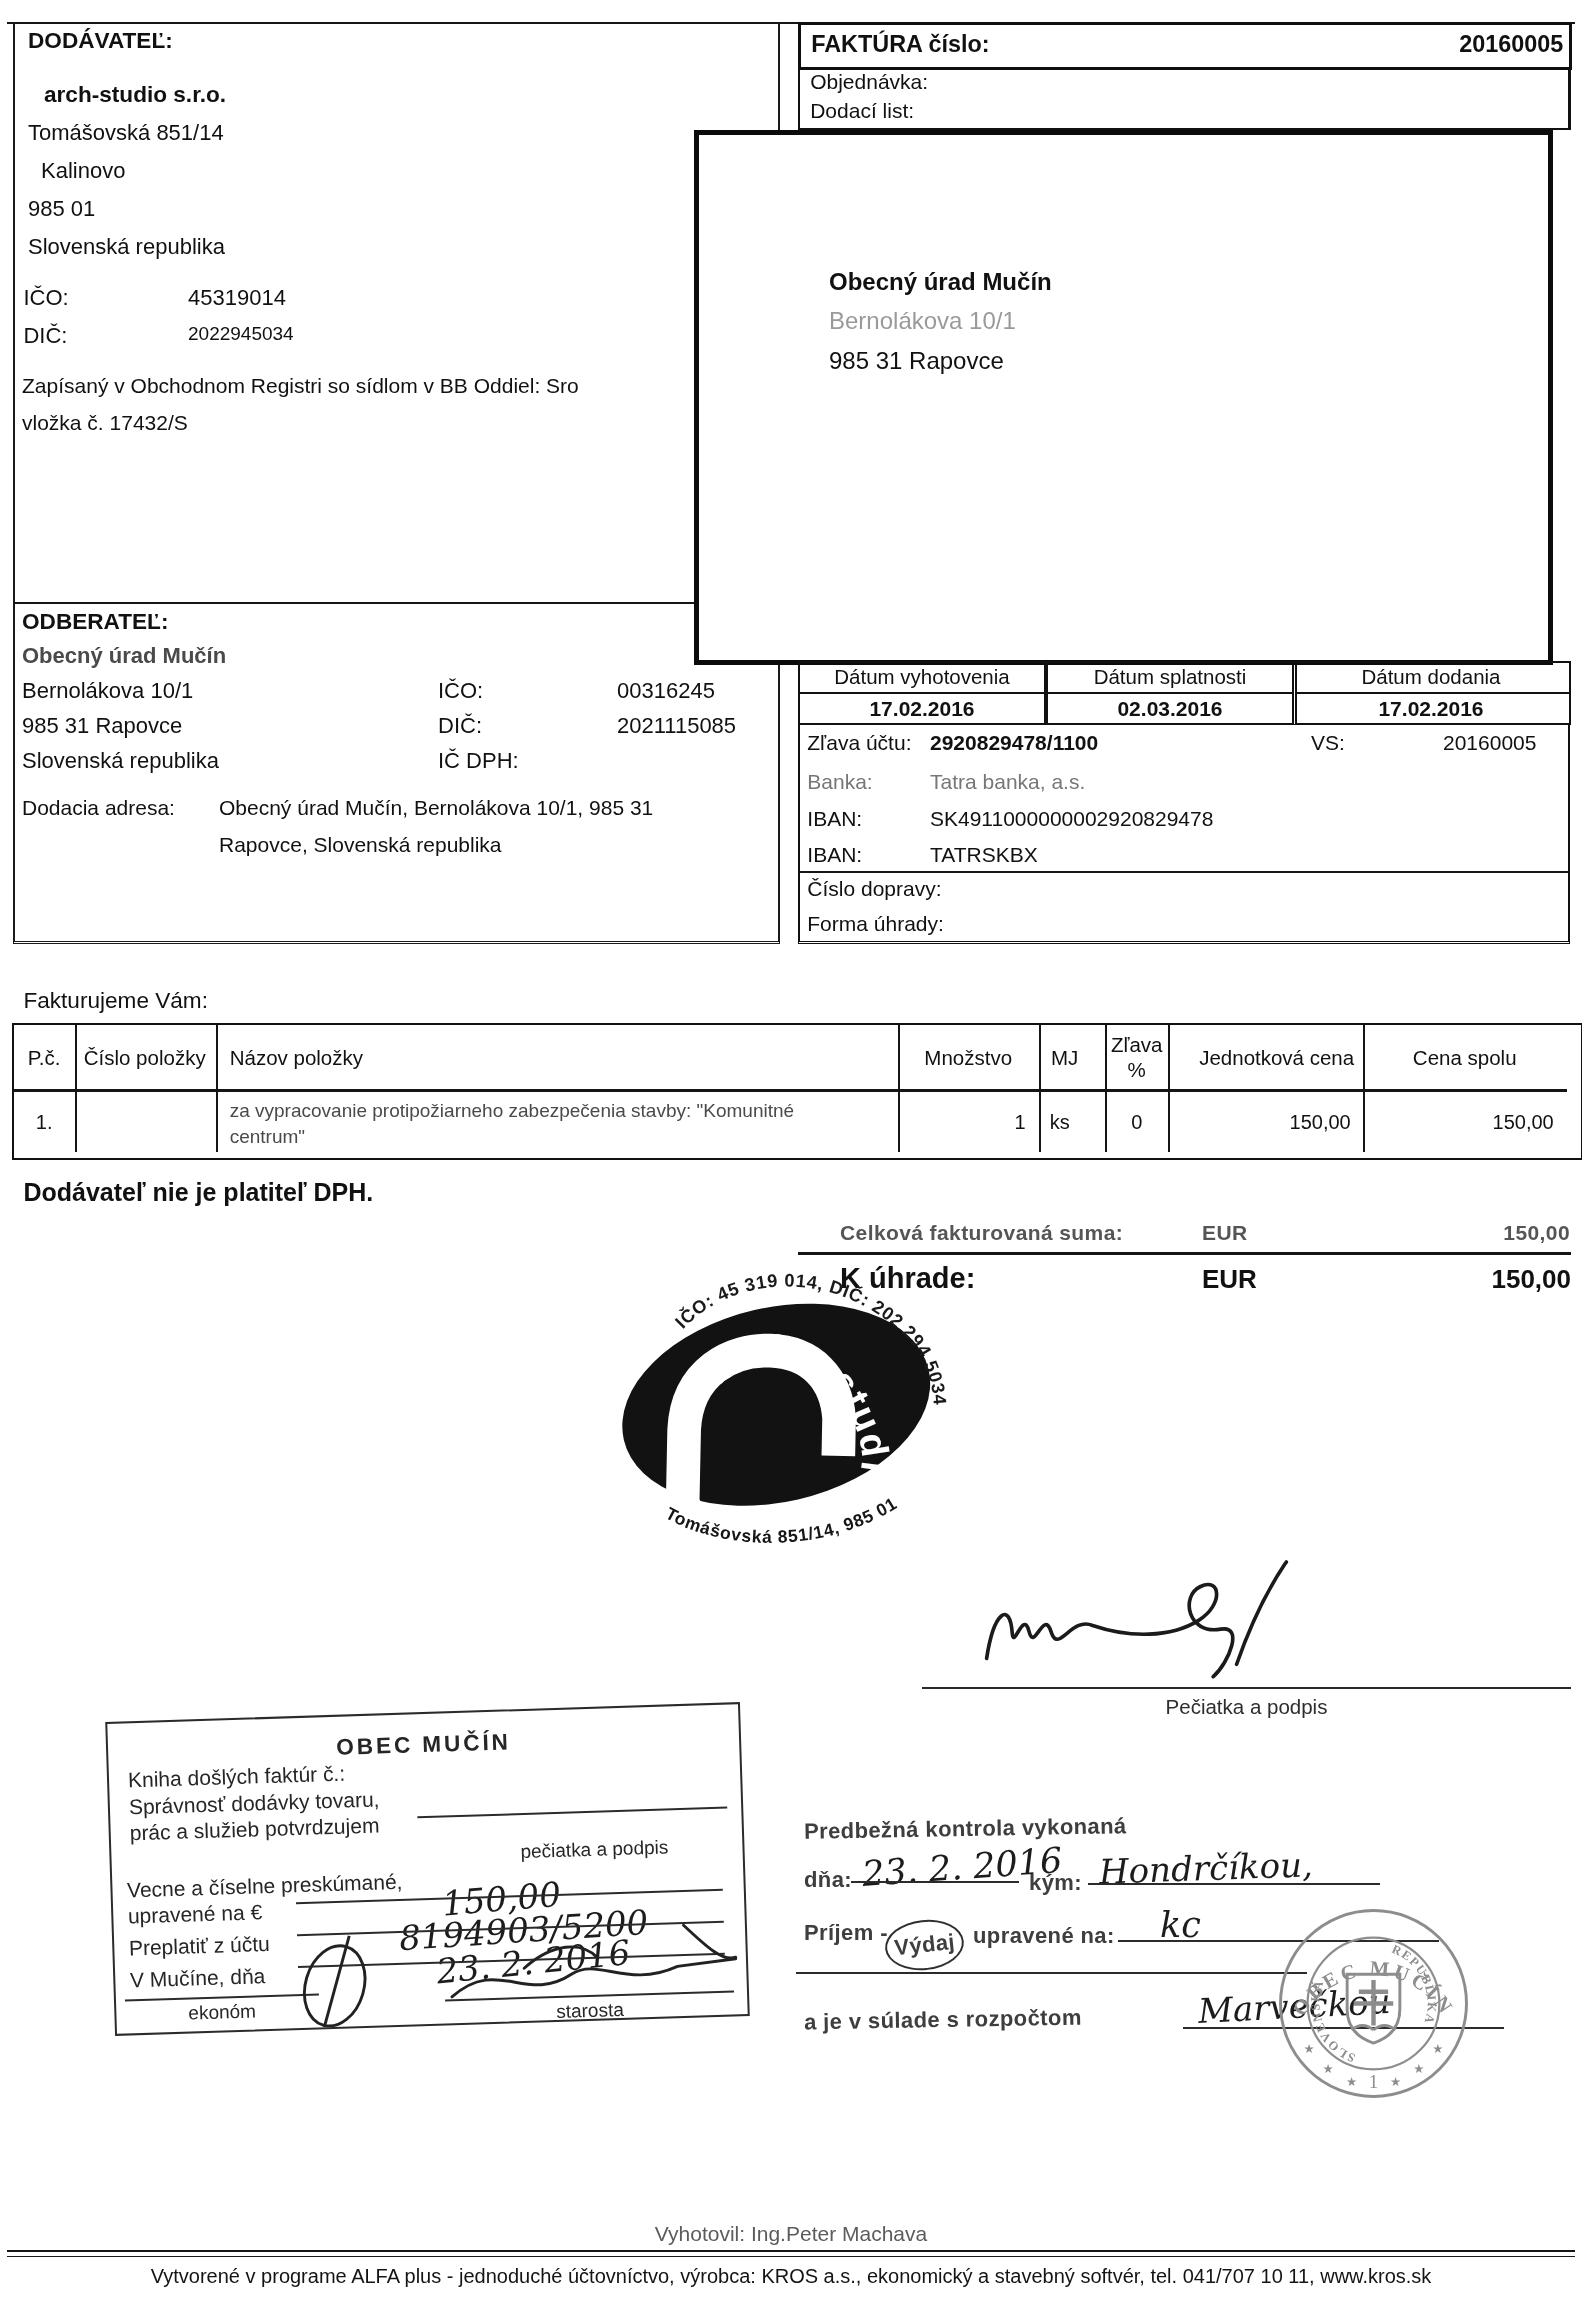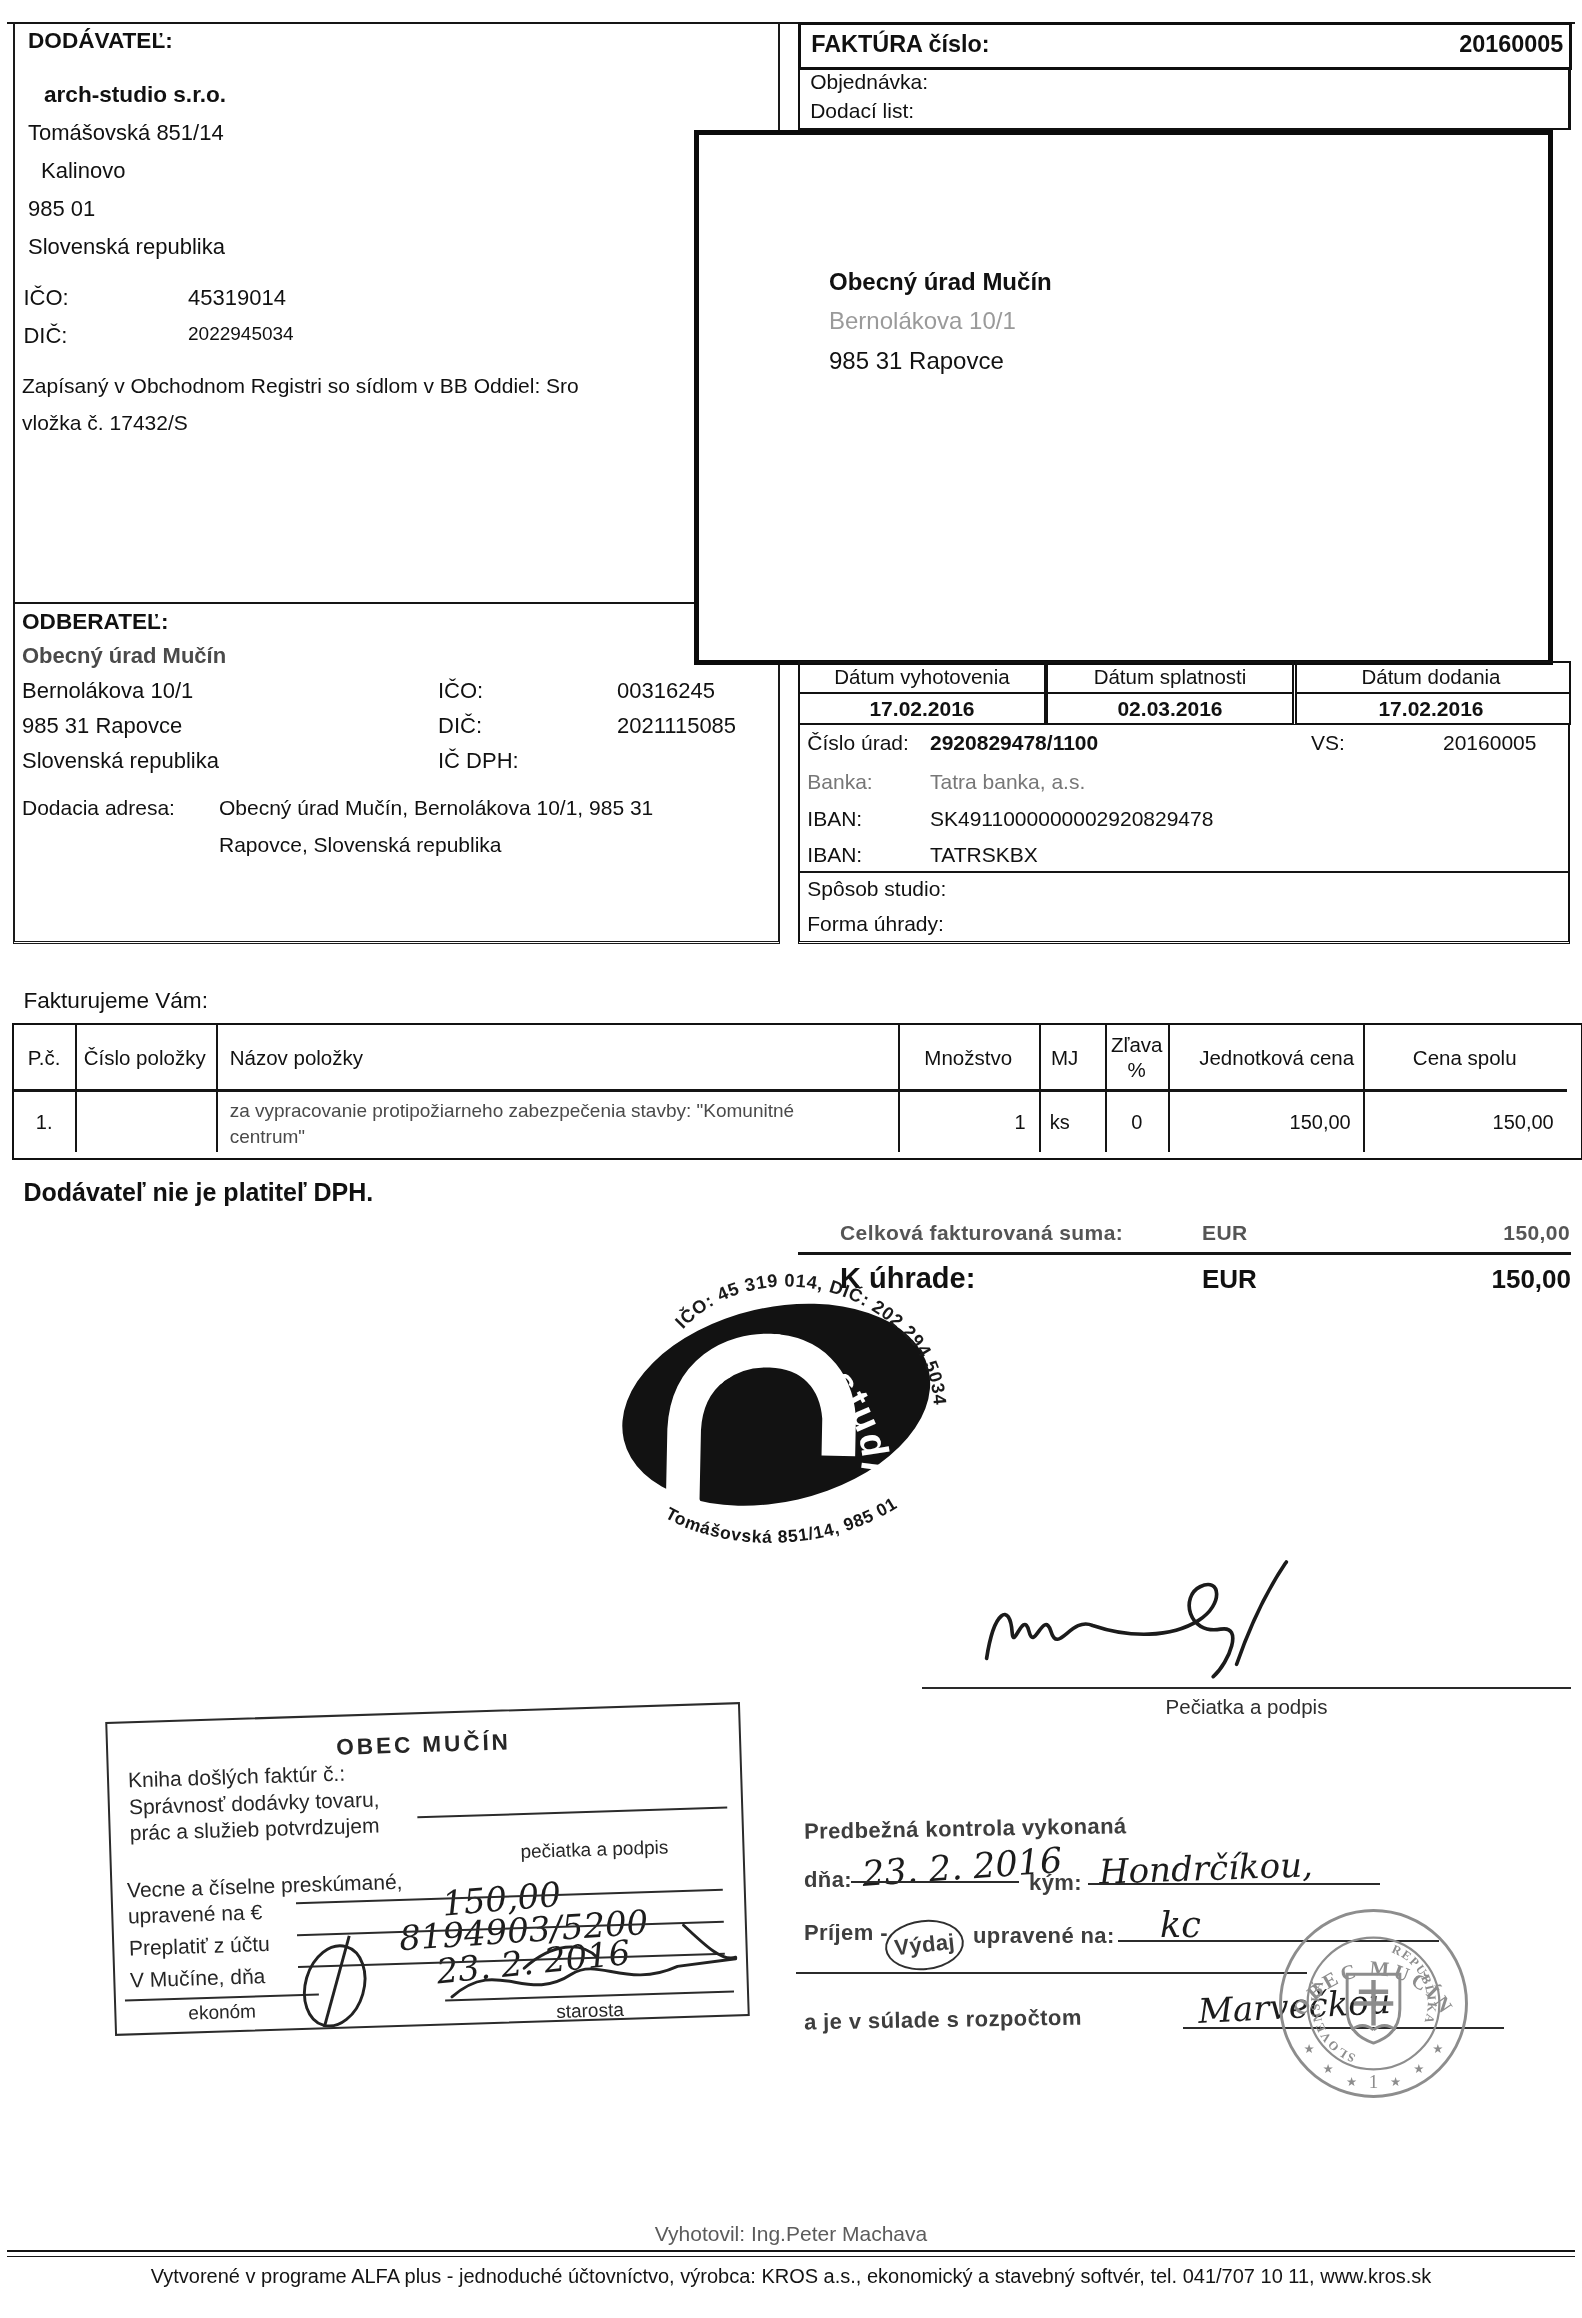--- a/index.html
+++ b/index.html
@@ -78,32 +78,32 @@
     <div class="abs ctr" style="left:497px;top:4.4px;width:272px;font-size:20.5px;">Dátum dodania</div>
     <div class="abs" style="left:0;top:31px;width:244px;height:29px;border:2.2px solid #111;"></div>
     <div class="abs" style="left:248px;top:31px;width:244px;height:29px;border:2.2px solid #111;"></div>
     <div class="abs" style="left:497px;top:31px;width:272px;height:29px;border:2.2px solid #111;"></div>
     <div class="abs ctr b" style="left:0;top:36px;width:248px;font-size:21px;">17.02.2016</div>
     <div class="abs ctr b" style="left:248px;top:36px;width:248px;font-size:21px;">02.03.2016</div>
     <div class="abs ctr b" style="left:497px;top:36px;width:272px;font-size:21px;">17.02.2016</div>
   </div>
 
   <div class="abs" style="left:798px;top:724px;width:768px;height:216px;border-left:2.2px solid #111;border-right:2.9px solid #111;border-bottom:3.7px double #111;border-top:1.5px solid #111;">
-    <span class="abs" style="left:7.3px;top:5.8px;font-size:21px;">Číslo úrad:</span>
+    <span class="abs" style="left:7.3px;top:5.8px;font-size:21px;">Zľava účtu:</span>
     <span class="abs b" style="left:130px;top:5.8px;font-size:21px;">2920829478/1100</span>
     <span class="abs" style="left:511px;top:5.8px;font-size:21px;">VS:</span>
     <span class="abs" style="left:643px;top:5.8px;font-size:21px;">20160005</span>
     <span class="abs faded" style="left:7.3px;top:45px;font-size:21px;">Banka:</span>
     <span class="abs faded" style="left:130px;top:45px;font-size:21px;">Tatra banka, a.s.</span>
     <span class="abs" style="left:7.3px;top:82px;font-size:21px;">IBAN:</span>
     <span class="abs" style="left:130px;top:82px;font-size:21px;">SK4911000000002920829478</span>
     <span class="abs" style="left:7.3px;top:118px;font-size:21px;">IBAN:</span>
     <span class="abs" style="left:130px;top:118px;font-size:21px;">TATRSKBX</span>
     <div class="line" style="left:0;top:146px;width:768px;height:2.2px;"></div>
-    <span class="abs" style="left:7.3px;top:152px;font-size:21px;">Spôsob studio:</span>
+    <span class="abs" style="left:7.3px;top:152px;font-size:21px;">Číslo dopravy:</span>
     <span class="abs" style="left:7.3px;top:187px;font-size:21px;">Forma úhrady:</span>
   </div>
 
   <div class="abs b" style="left:23.4px;top:988px;font-size:22.6px;font-weight:normal;">Fakturujeme Vám:</div>
 
   <div class="abs" style="left:11.7px;top:1023px;width:1559px;height:133px;border:2.9px solid #111;padding-left:8px;">
 
     <div class="line" style="left:61px;top:0;width:2.2px;height:127px;"></div>
     <div class="line" style="left:202px;top:0;width:2.2px;height:127px;"></div>
     <div class="line" style="left:884px;top:0;width:2.2px;height:127px;"></div>

